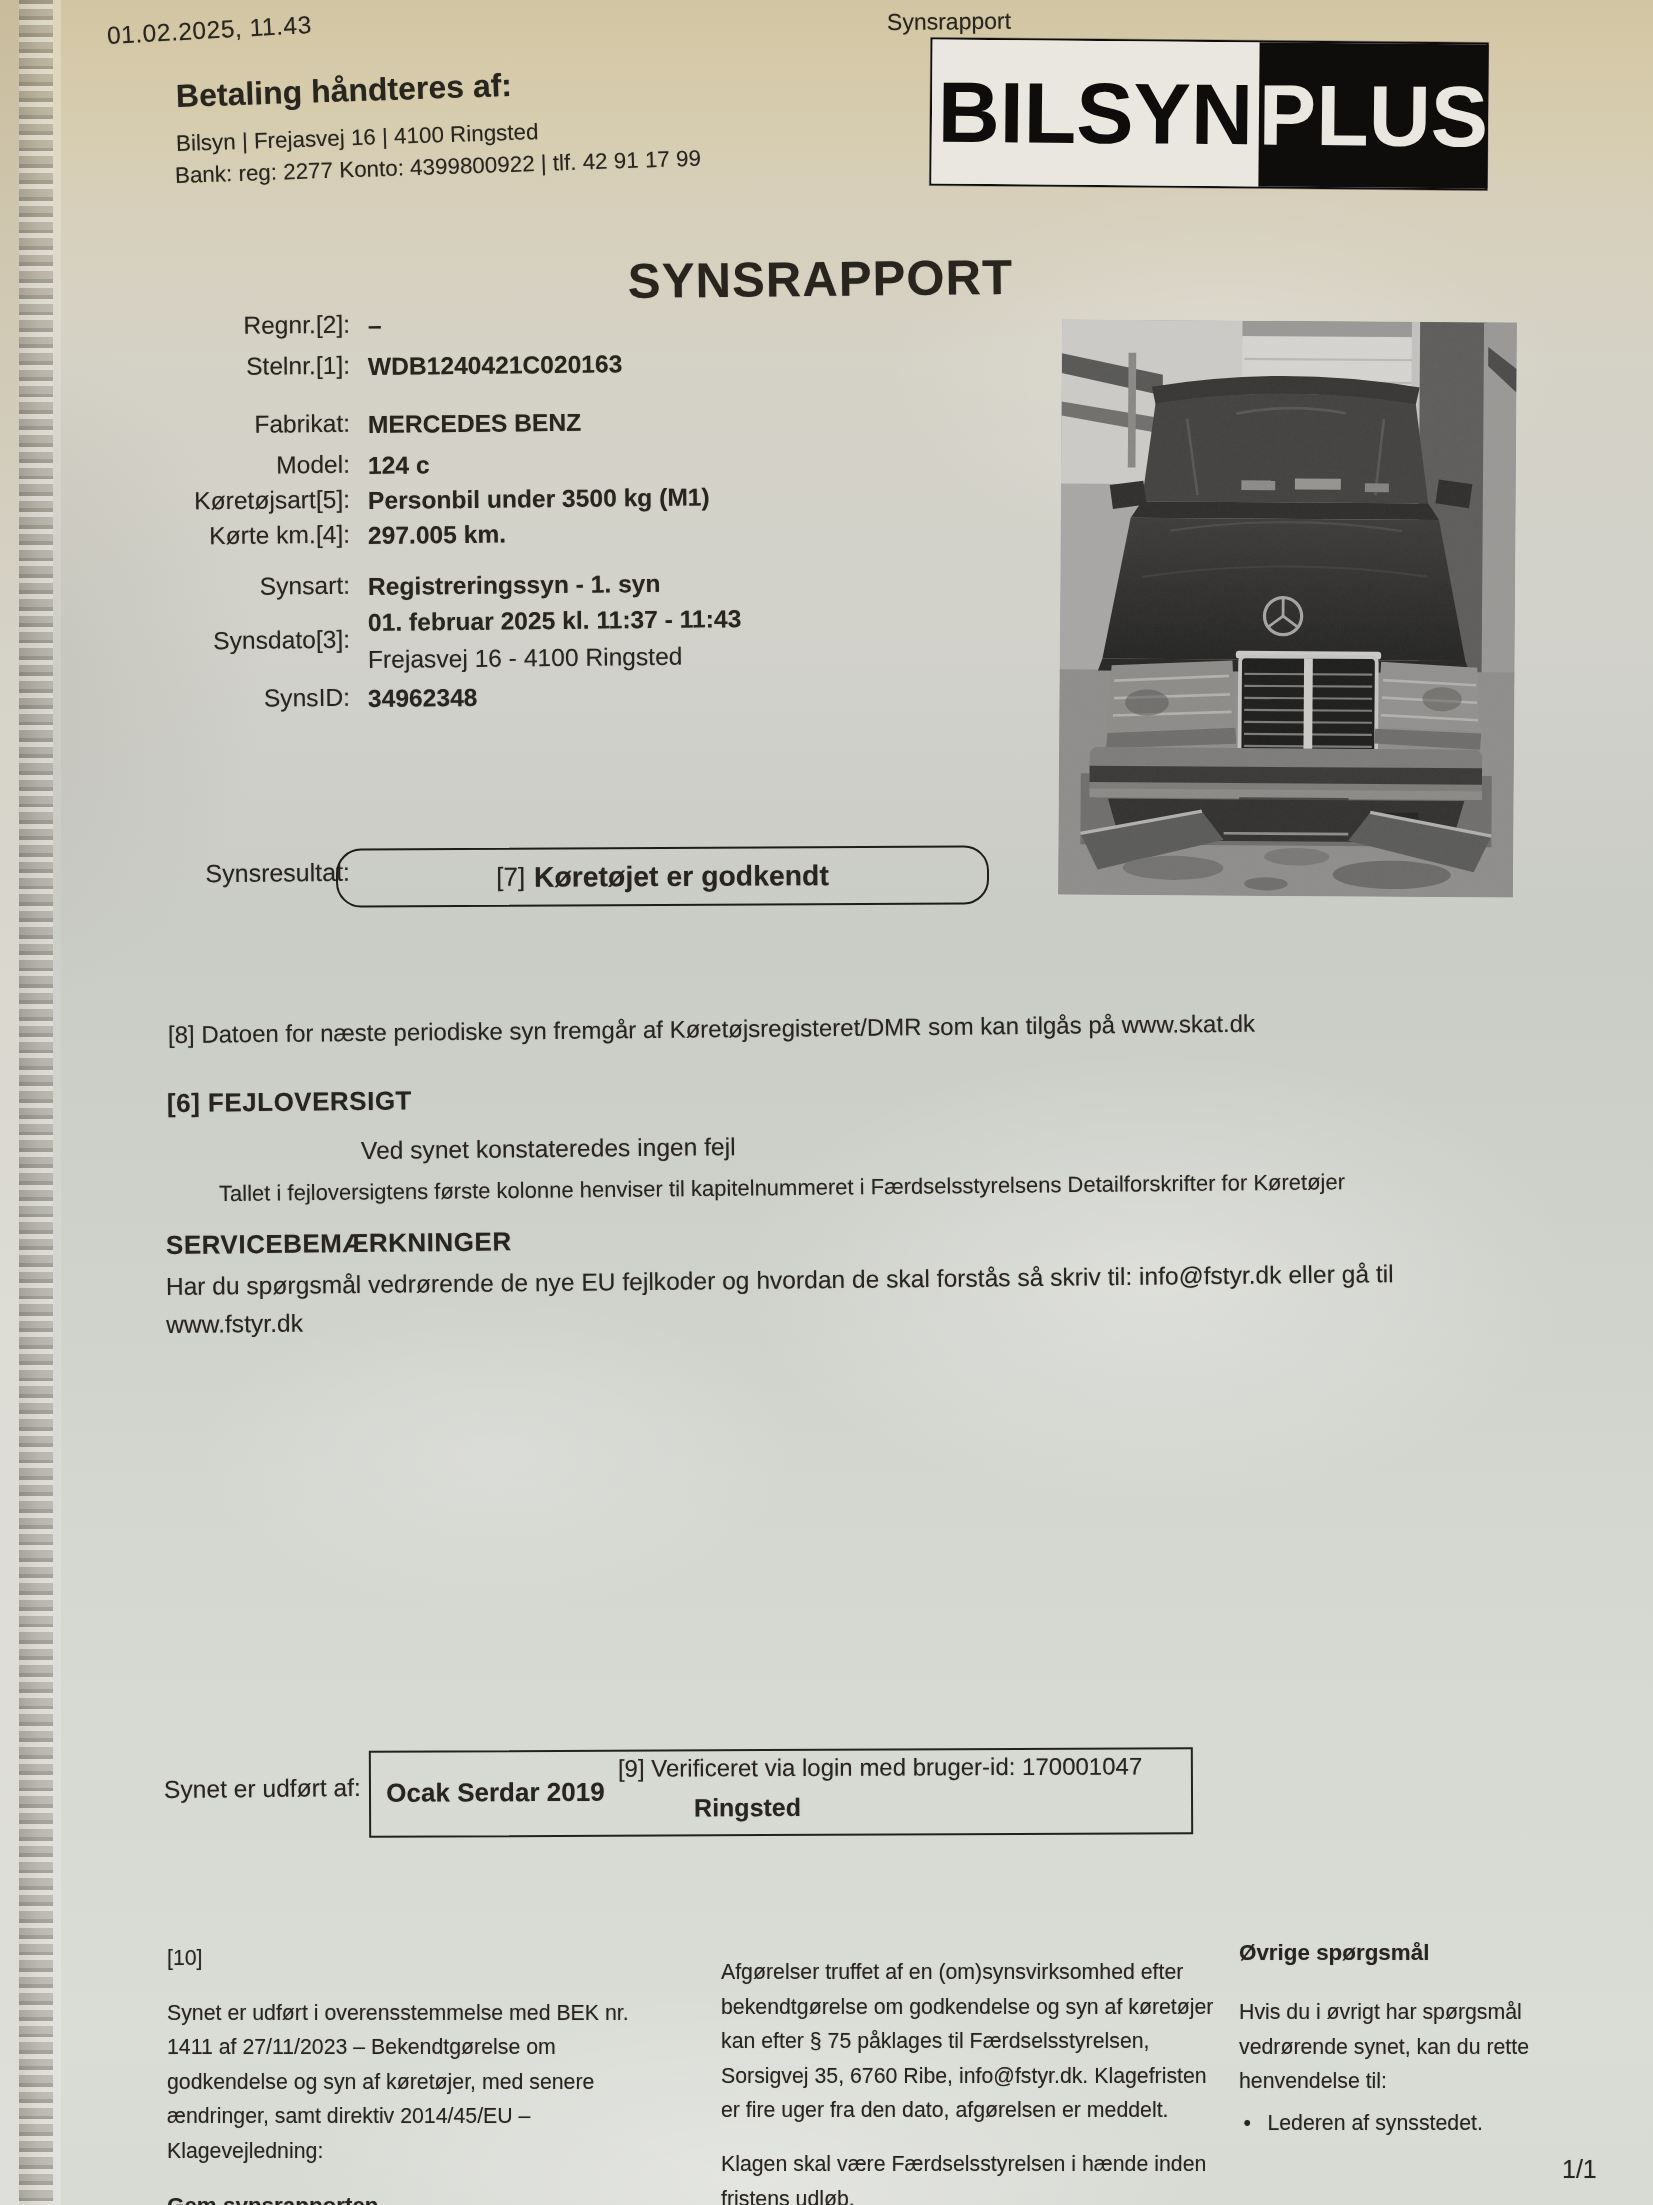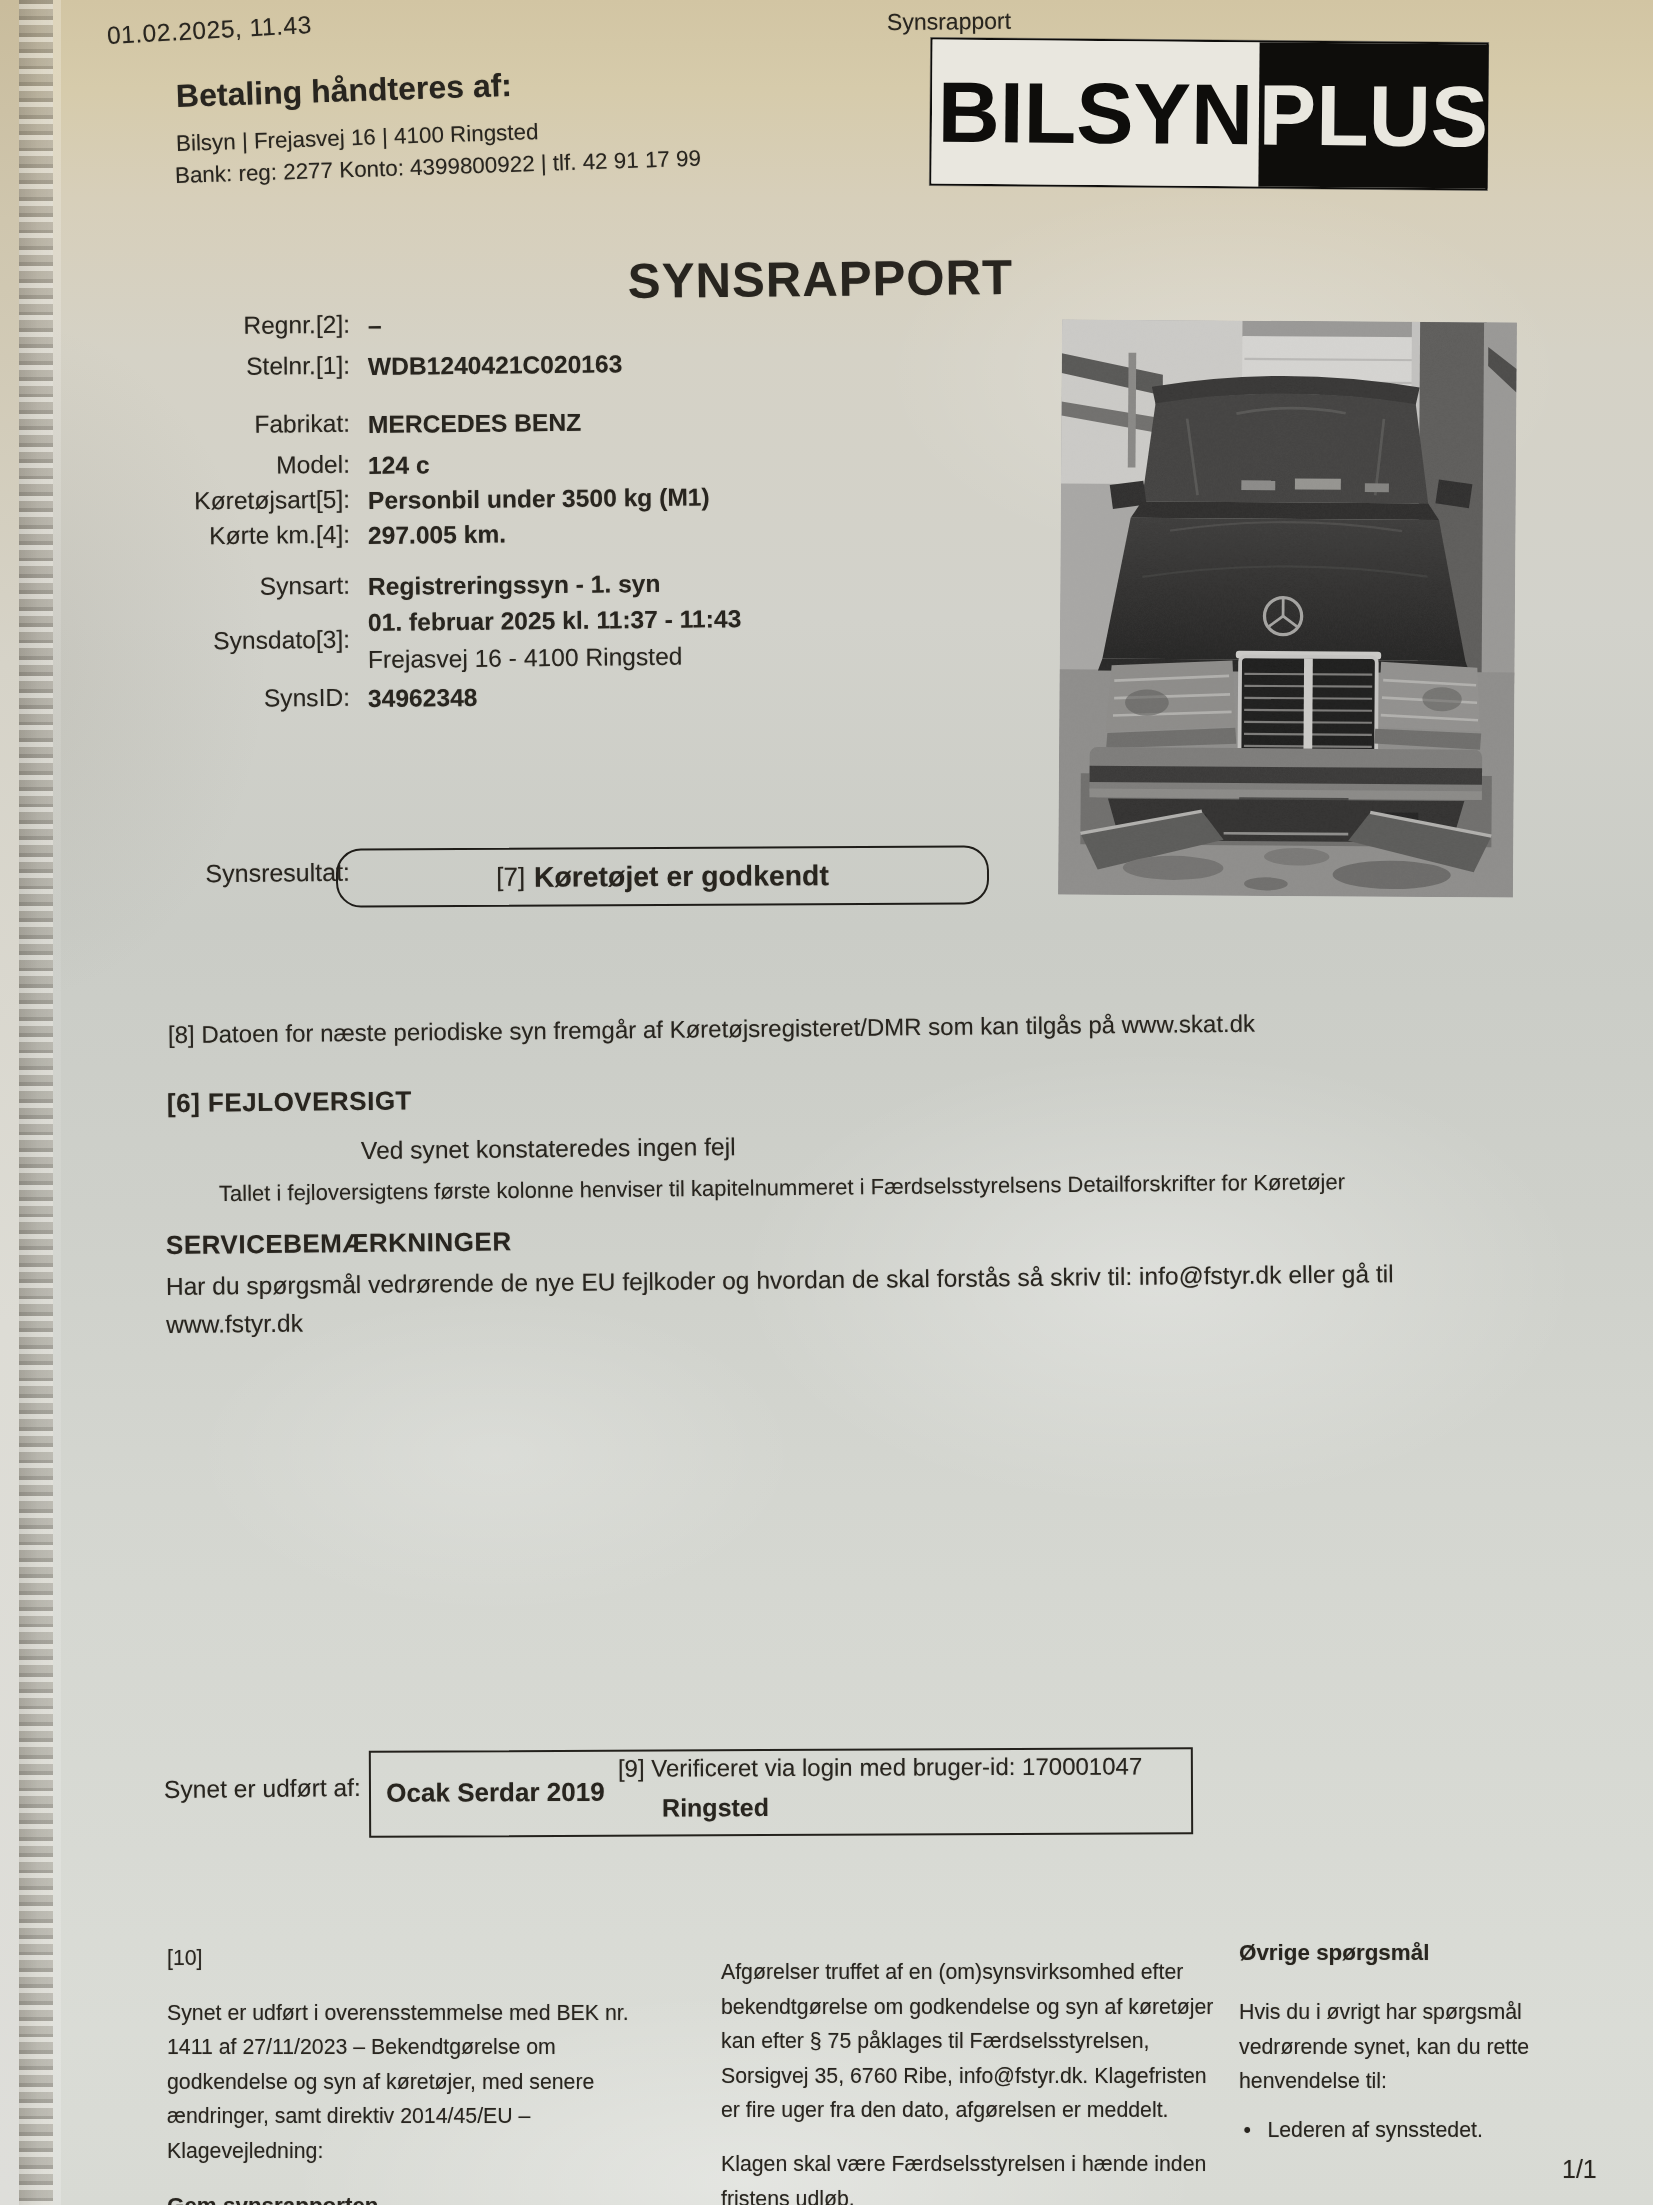--- a/index.html
+++ b/index.html
@@ -83,21 +83,21 @@
   .nofejl{font-size:24.6px;}
   .tallet{font-size:22px;width:1258px;}
   .service-h{font-size:26px;font-weight:bold;letter-spacing:0.5px;}
   .service-t{font-size:24.6px;width:1269px;line-height:1.55;}
 
   .insp-label{font-size:24.6px;}
   .insp-box{left:369px;top:1749px;width:820px;height:83px;border:2.2px solid #23211c;
     transform:rotate(-0.25deg);}
   .insp-name{position:absolute;left:15.3px;top:25px;font-size:26px;font-weight:bold;}
   .insp-ver{position:absolute;left:247px;top:3.3px;font-size:24px;}
-  .insp-city{position:absolute;left:291px;top:42px;font-size:25px;font-weight:bold;}
+  .insp-city{position:absolute;left:323px;top:42px;font-size:25px;font-weight:bold;}
   .station{font-size:24.6px;}
 
   .fcol{line-height:1.62;font-size:21.3px;}
   .fcol .hd{font-weight:bold;font-size:22.4px;}
   .fcol p{margin:0 0 19.7px 0;}
   .bullets{margin:5.5px 0 0 0;padding:0;list-style:none;}
   .bullets li{position:relative;padding-left:28.4px;margin-bottom:5.5px;}
   .bullets li:before{content:"•";position:absolute;left:4.4px;top:0;}
   .pageno{font-size:25px;}
 </style>
@@ -294,21 +294,21 @@
 
   </div>
 
   <div class="abs fcol ink" style="left:721px;top:1930px;width:503px;">
     <p style="margin-top:25px;">Afgørelser truffet af en (om)synsvirksomhed efter bekendtgørelse om godkendelse og syn af køretøjer kan efter § 75 påklages til Færdselsstyrelsen, Sorsigvej 35, 6760 Ribe, info@fstyr.dk. Klagefristen er fire uger fra den dato, afgørelsen er meddelt.</p>
     <p>Klagen skal være Færdselsstyrelsen i hænde inden fristens udløb.</p>
   </div>
 
   <div class="abs fcol ink" style="left:1239px;top:1935px;width:388px;">
     <div class="hd">Øvrige spørgsmål</div>
-    <p style="margin-top:24px;margin-bottom:14px;">Hvis du i øvrigt har spørgsmål vedrørende synet, kan du rette henvendelse til:</p>
+    <p style="margin-top:24px;margin-bottom:7px;">Hvis du i øvrigt har spørgsmål vedrørende synet, kan du rette henvendelse til:</p>
     <ul class="bullets">
       <li>Lederen af synsstedet.</li>
 
     </ul>
   </div>
 
   <div class="abs pageno ink" style="left:1562px;top:2155px;">1/1</div>
 
 </div>
 

